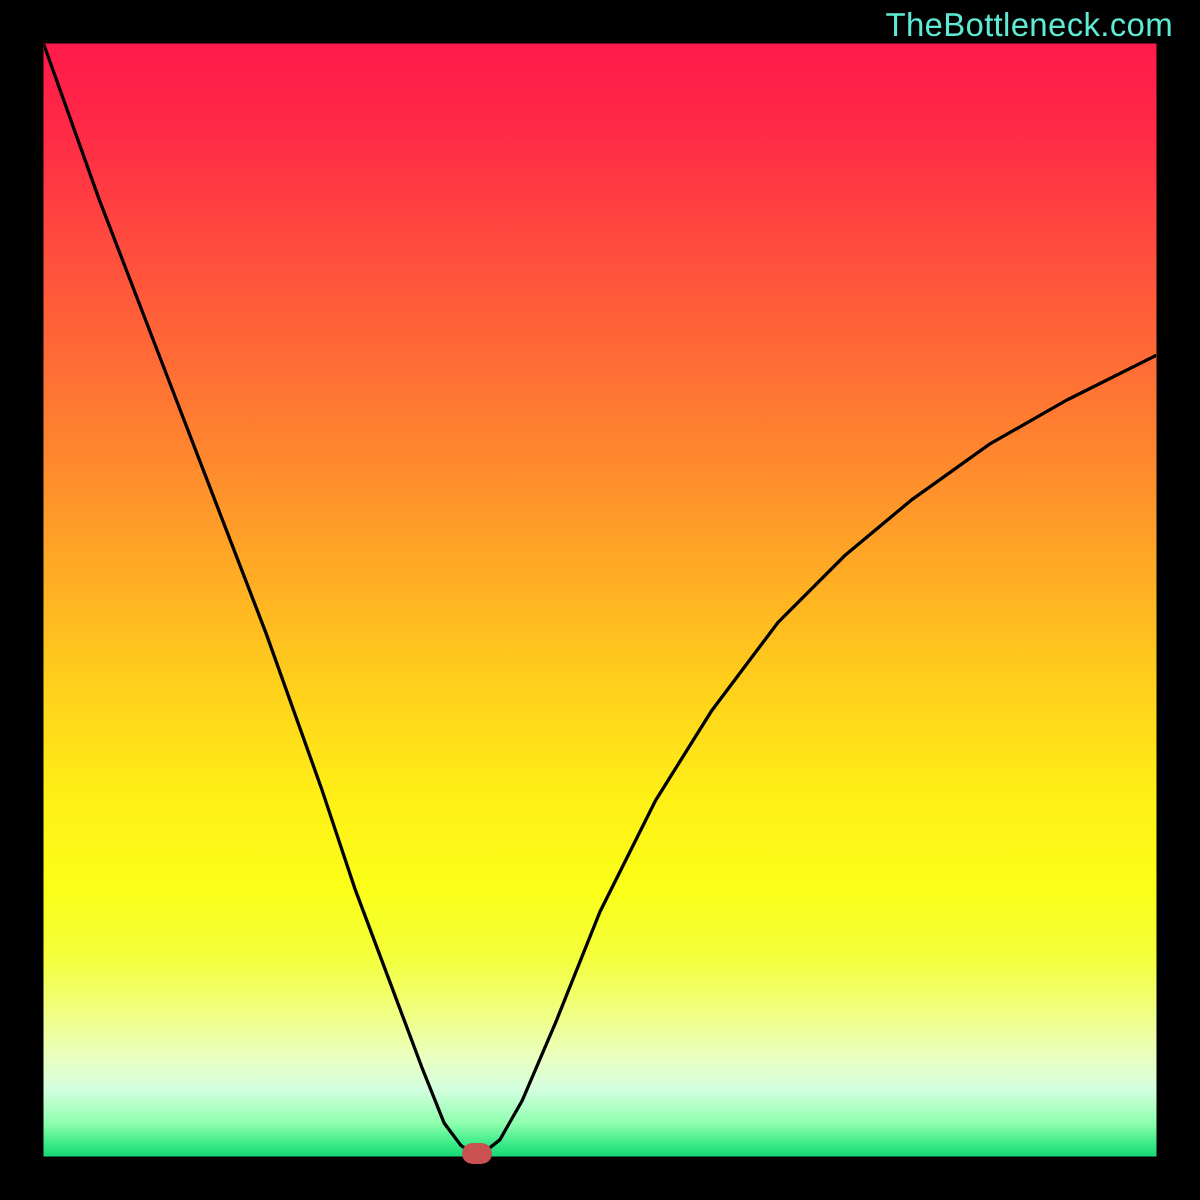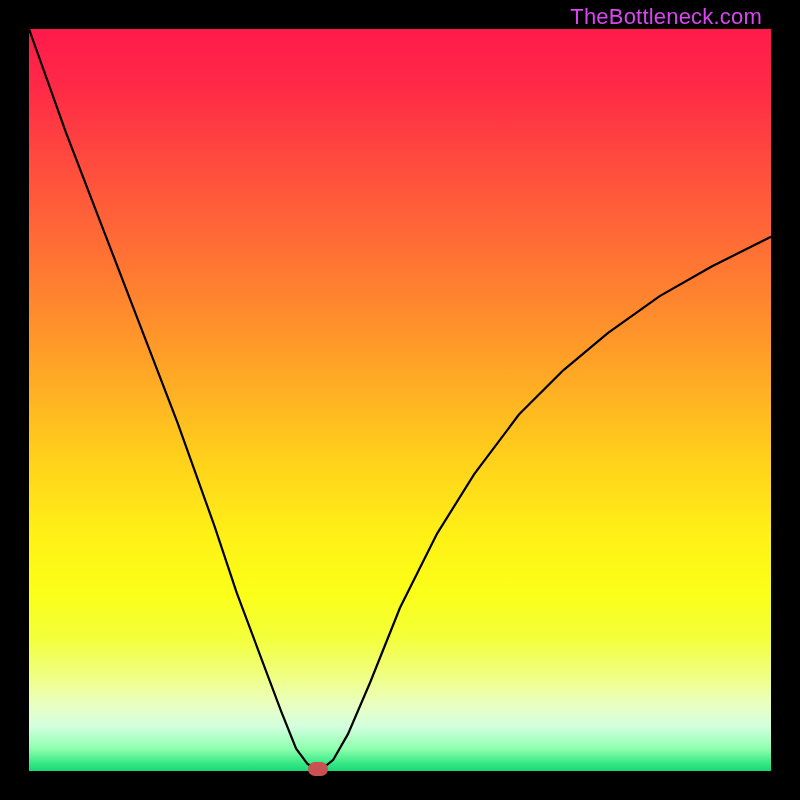--- a/index.html
+++ b/index.html
@@ -47,22 +47,22 @@
   }
   .curve-svg {
     position: absolute;
     inset: 0;
     width: 742px;
     height: 742px;
   }
   .watermark {
     position: absolute;
     top: 4px;
-    right: 38px;
-    color: #d946ef;
+    right: 18px;
+    color: #5eead4;
     font-size: 22px;
     letter-spacing: 0.2px;
   }
   .marker {
     position: absolute;
     width: 20px;
     height: 14px;
     background: #c95151;
     border-radius: 7px;
   }

